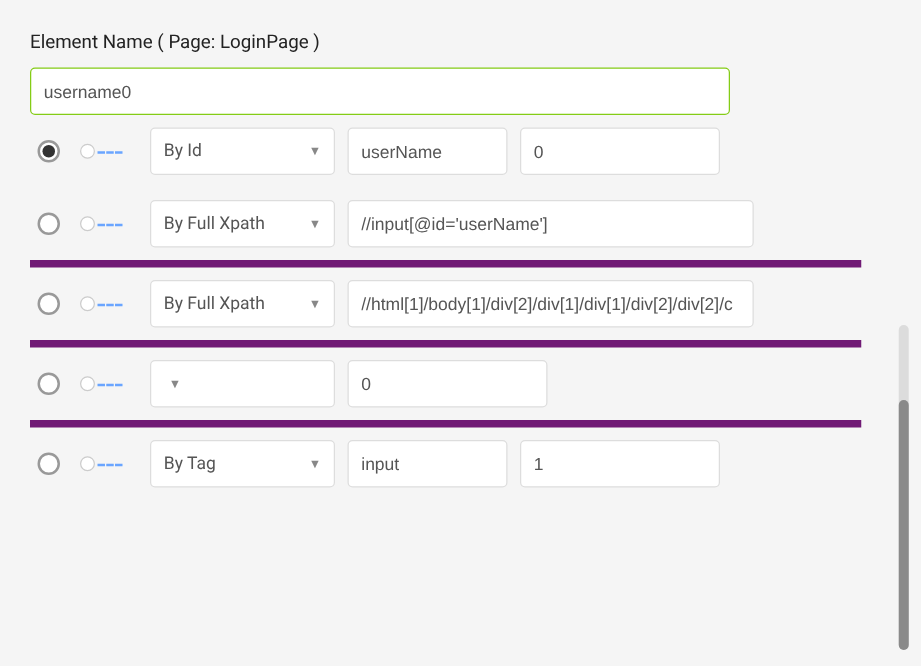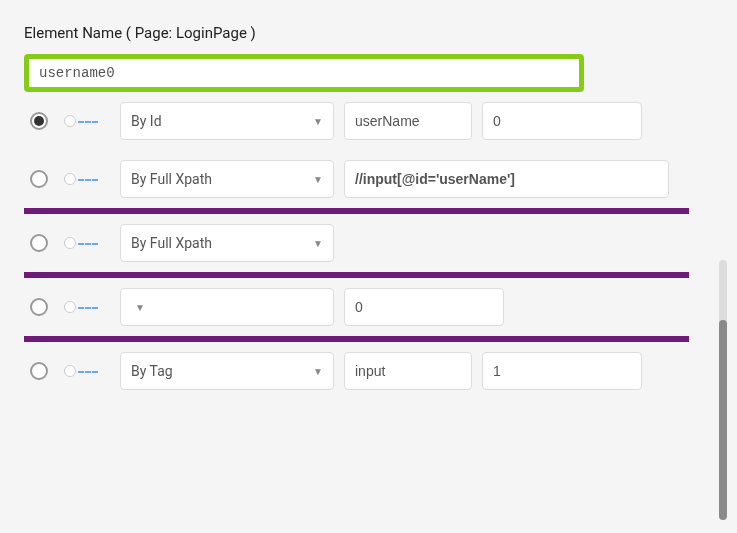--- a/index.html
+++ b/index.html
@@ -24,27 +24,26 @@
     color: #222;
     margin-bottom: 12px;
   }
   .header-label .page-part {
     font-weight: 400;
   }
   .name-input {
     width: 560px;
     height: 38px;
     padding: 0 10px;
-    border: 5px solid #84cc16;
+    border: 1px solid #84cc16;
     border-radius: 4px;
     font-size: 14px;
     color: #555;
     background: #fff;
     outline: none;
-    font-family: Liberation Mono, monospace;
   }
   .section-title {
     font-size: 14px;
     color: #222;
     margin-top: 24px;
     margin-bottom: 14px;
   }
   .row {
     display: flex;
     align-items: center;
@@ -96,21 +95,21 @@
     position: absolute;
     left: 0;
     top: 1px;
     width: 12px;
     height: 12px;
     border-radius: 50%;
     background: #fff;
     border: 1px solid #ccc;
   }
   .select {
-    width: 214px;
+    width: 148px;
     height: 38px;
     background: #fff;
     border: 1px solid #ddd;
     border-radius: 4px;
     display: flex;
     align-items: center;
     justify-content: space-between;
     padding: 0 10px;
     cursor: pointer;
     flex-shrink: 0;
@@ -132,21 +131,21 @@
     border: 1px solid #ddd;
     border-radius: 4px;
     padding: 0 10px;
     font-size: 14px;
     color: #555;
     outline: none;
     min-width: 0;
   }
   .text-field.wide { width: 128px; }
   .text-field.idx { width: 160px; }
-  .text-field.full { width: 325px; font-weight: bold; }
+  .text-field.full { width: 325px; }
   
   .scrollbar {
     position: absolute;
     right: 10px;
     top: 260px;
     width: 8px;
     height: 260px;
     background: #dcdcdc;
     border-radius: 4px;
   }
@@ -203,20 +202,21 @@
   <div class="row bordered">
     <div class="radio"></div>
     <div class="toggle">
       <div class="track"></div>
         <div class="knob"></div>
     </div>
     <div class="select">
       <span class="label">By Full Xpath</span>
       <span class="chev">▼</span>
     </div>
+    <input class="text-field full" type="text" value="//html[1]/body[1]/div[2]/div[1]/div[1]/div[2]/div[2]/c" style="">
   </div>
 
   <div class="row bordered">
     <div class="radio"></div>
     <div class="toggle">
       <div class="track"></div>
         <div class="knob"></div>
     </div>
     <div class="select">
       <span class="chev">▼</span>

